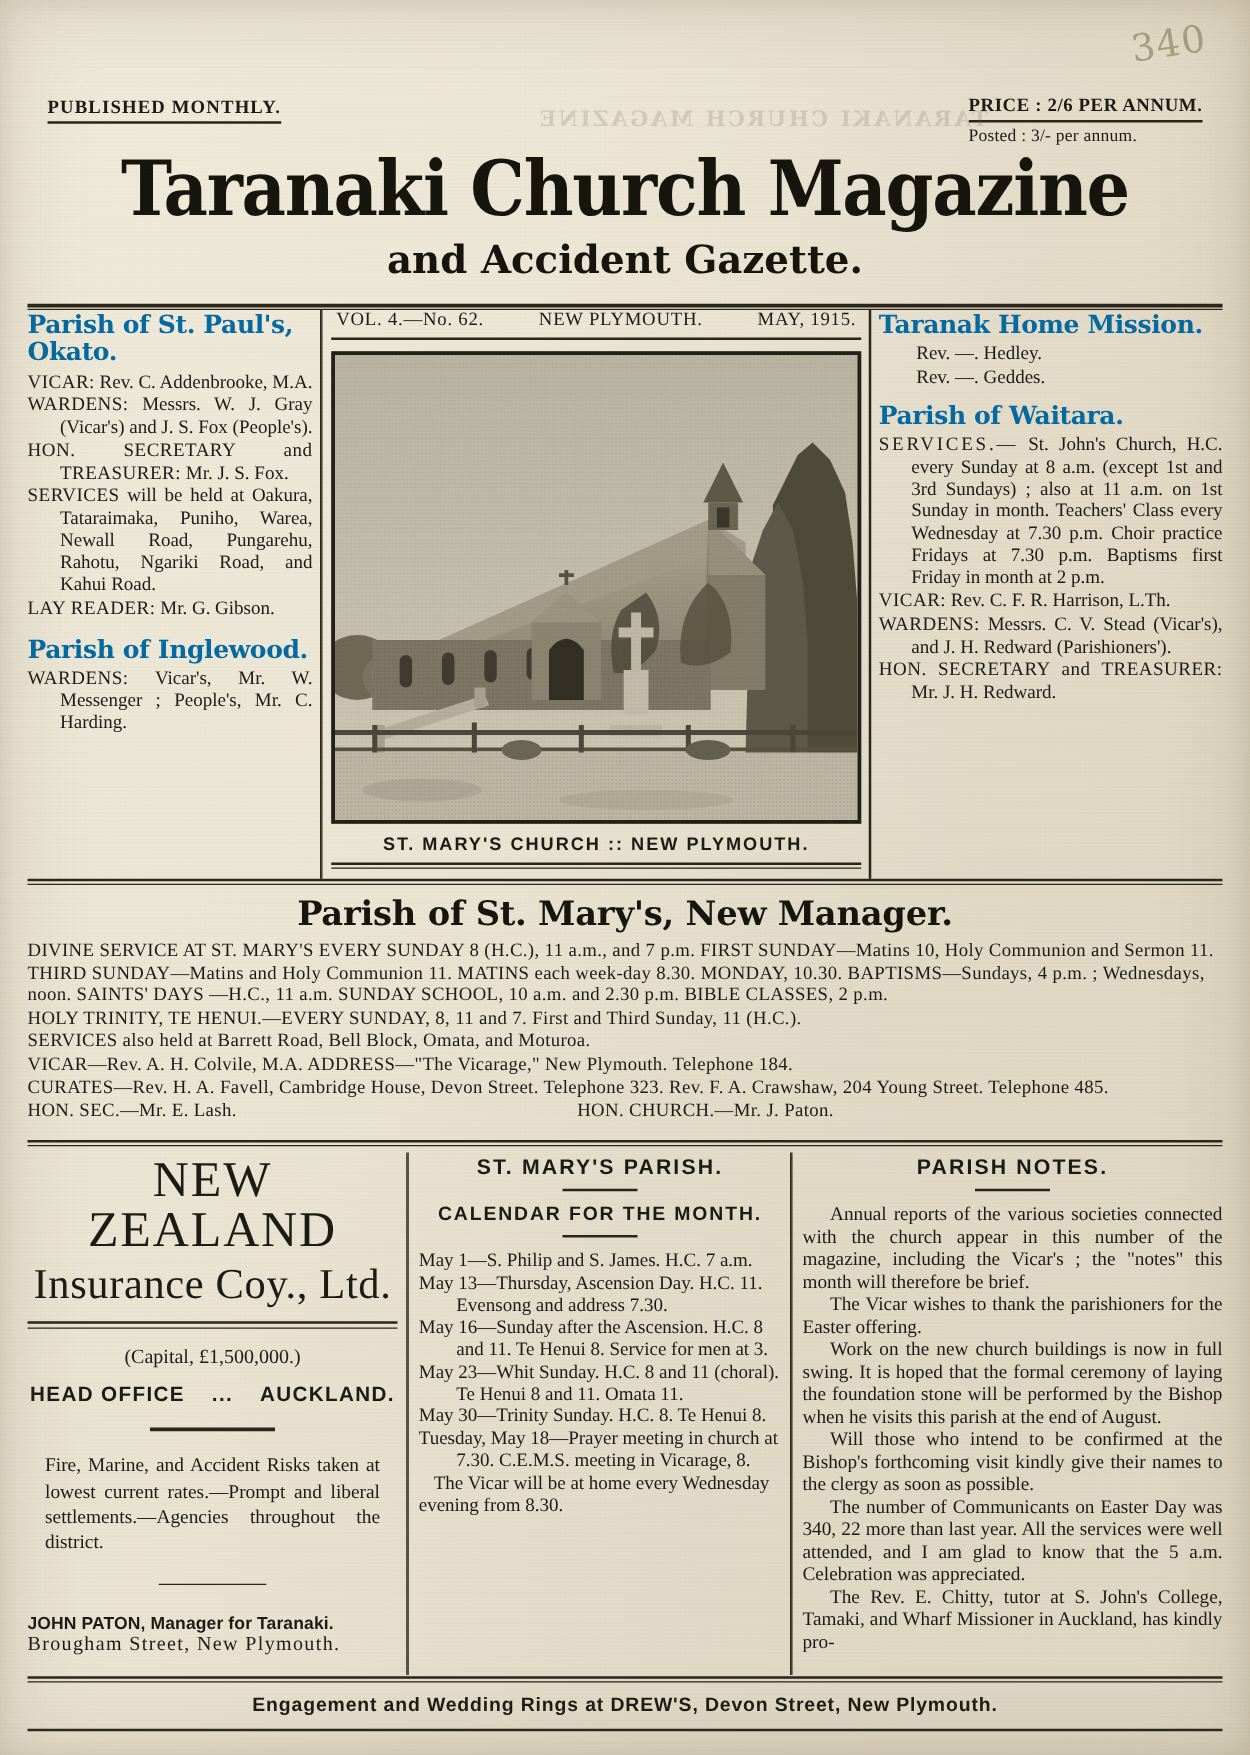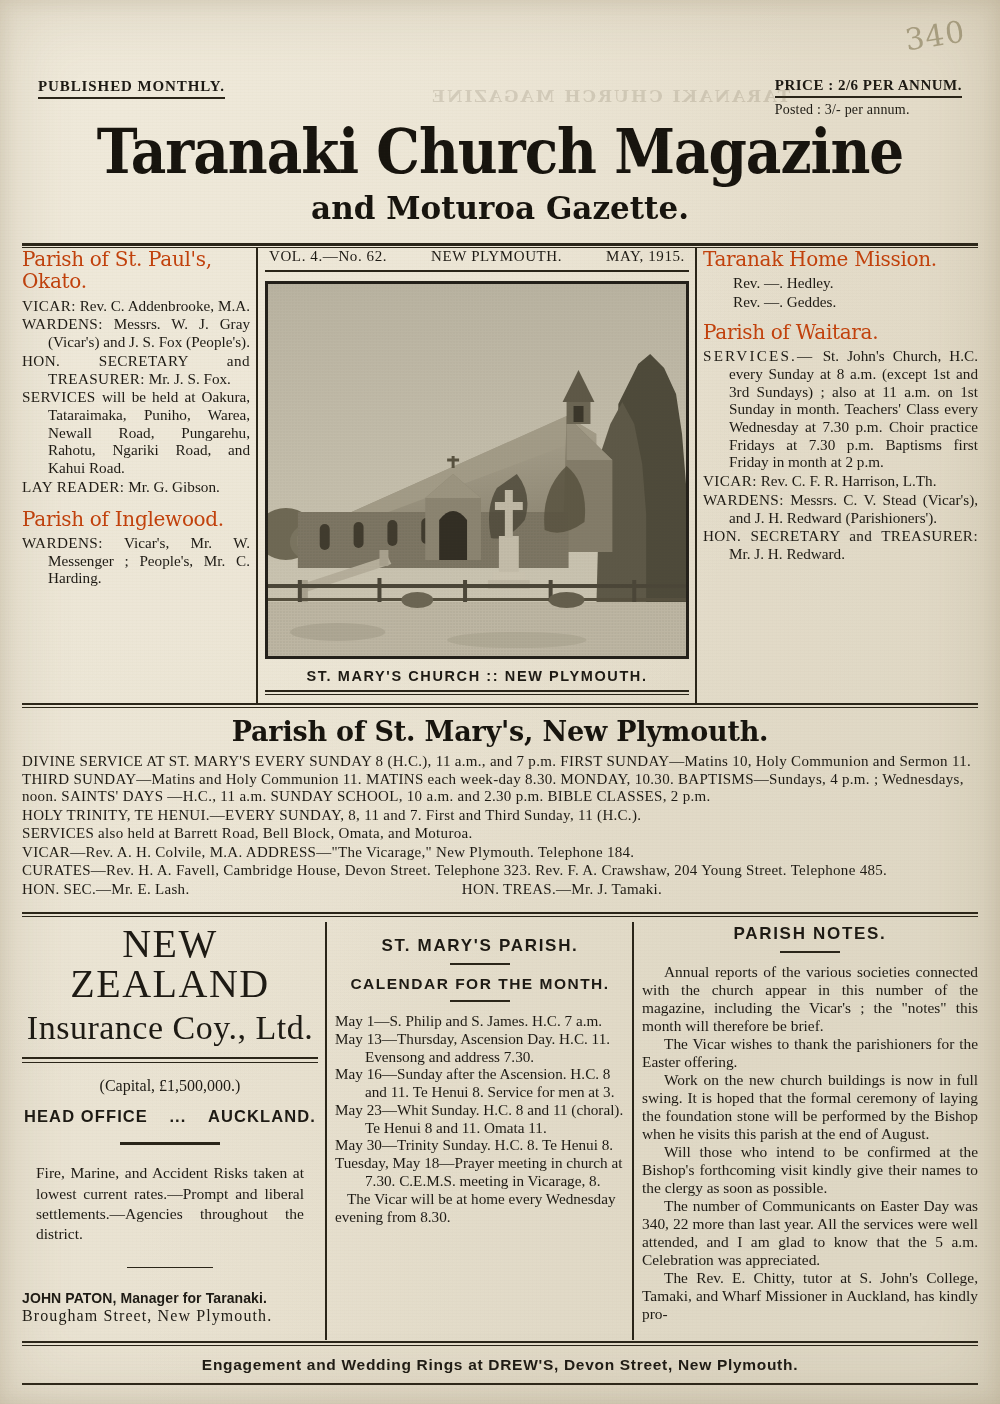--- a/index.html
+++ b/index.html
@@ -81,23 +81,23 @@
 
   
   .band{position:absolute;left:22px;top:248px;width:956px;height:455px;}
   .col-l{position:absolute;left:0;top:0;width:228px;}
   .col-c{position:absolute;left:243px;top:0;width:424px;}
   .col-r{position:absolute;left:681px;top:0;width:275px;}
 
   .vrule{position:absolute;top:0;width:0;border-left:1px solid #2a2519;border-right:1px solid #2a2519;height:455px;}
 
   h2.goth{
-    font-family:"DejaVu Serif",serif;font-weight:normal;
+    font-family:"DejaVu Serif",serif;font-weight:bold;
     font-size:20px;line-height:1.12;margin:0 0 4px 0;
-    color:#c2410c;letter-spacing:-.3px;
+    color:#0369a1;letter-spacing:-.3px;
   }
   .entry{
     font-size:15.2px;line-height:1.165;
     margin:0 0 1px 0;
     text-align:justify;
     text-indent:0;
     padding-left:26px;
   }
   .entry .lead{margin-left:-26px;}
   .kw{letter-spacing:.4px;}
@@ -127,21 +127,21 @@
     font-family:"DejaVu Serif",serif;font-weight:bold;font-size:27px;
     letter-spacing:-.2px;color:#17140e;
   }
   .svc{font-size:15px;line-height:1.17;margin:0 0 1px 0;}
   .caps{letter-spacing:.3px;}
   .row2{display:flex;}
 
   
   .bottom{position:absolute;left:22px;top:922px;width:956px;height:418px;}
   .bcol1{position:absolute;left:0;top:0;width:296px;}
-  .bcol2{position:absolute;left:313px;top:12px;width:290px;}
+  .bcol2{position:absolute;left:313px;top:0;width:290px;}
   .bcol3{position:absolute;left:620px;top:0;width:336px;}
 
   .nzi1{
     font-family:"Liberation Serif",serif;
     font-size:40px;letter-spacing:1.5px;line-height:1.0;
     text-align:center;margin-top:2px;
   }
   .nzi2{
     font-family:"Liberation Serif",serif;
     font-size:34px;letter-spacing:.5px;line-height:1.15;
@@ -192,21 +192,21 @@
     <div class="pubmonthly">PUBLISHED MONTHLY.</div>
     <div class="pricebox">
       <div class="price">PRICE : 2/6 PER ANNUM.</div>
       <div class="posted">Posted : 3/- per annum.</div>
     </div>
   </div>
 
   <div class="ghost">TARANAKI CHURCH MAGAZINE</div>
 
   <div class="mast">Taranaki Church Magazine</div>
-  <div class="mast2">and Moturoa Gazette.</div>
+  <div class="mast2">and Accident Gazette.</div>
 
   <div class="rule-full" style="top:243px;height:3px;"></div>
   <div class="rule-full" style="top:247px;height:1px;"></div>
 
   <div class="band">
 
     <div class="vrule" style="left:234px;"></div>
     <div class="vrule" style="left:673px;"></div>
 
     <div class="col-l">
@@ -364,29 +364,29 @@
         <span class="lead kw">HON. SECRETARY and TREASURER:</span>
         <span>Mr. J. H. Redward.</span>
       </div>
     </div>
   </div>
 
   <div class="rule-full" style="top:703px;height:2px;"></div>
   <div class="rule-full" style="top:707px;height:1px;"></div>
 
   <div class="stmary">
-    <h1>Parish of St. Mary's, New Plymouth.</h1>
+    <h1>Parish of St. Mary's, New Manager.</h1>
     <div class="svc caps">DIVINE SERVICE AT ST. MARY'S EVERY SUNDAY 8 (H.C.), 11 a.m., and 7 p.m.   FIRST SUNDAY—Matins 10, Holy Communion and Sermon 11.   THIRD SUNDAY—Matins and Holy Communion 11.   MATINS each week-day 8.30.   MONDAY, 10.30.   BAPTISMS—Sundays, 4 p.m. ; Wednesdays, noon.   SAINTS' DAYS —H.C., 11 a.m.   SUNDAY SCHOOL, 10 a.m. and 2.30 p.m.   BIBLE CLASSES, 2 p.m.</div>
     <div class="svc caps">HOLY TRINITY, TE HENUI.—EVERY SUNDAY, 8, 11 and 7.   First and Third Sunday, 11 (H.C.).</div>
     <div class="svc caps">SERVICES also held at Barrett Road, Bell Block, Omata, and Moturoa.</div>
     <div class="svc caps">VICAR—Rev. A. H. Colvile, M.A.    ADDRESS—"The Vicarage," New Plymouth.  Telephone 184.</div>
     <div class="svc caps">CURATES—Rev. H. A. Favell, Cambridge House, Devon Street.  Telephone 323.  Rev. F. A. Crawshaw, 204 Young Street.  Telephone 485.</div>
     <div class="row2">
       <div class="svc caps" style="width:46%;">HON. SEC.—Mr. E. Lash.</div>
-      <div class="svc caps" style="width:54%;">HON. TREAS.—Mr. J. Tamaki.</div>
+      <div class="svc caps" style="width:54%;">HON. CHURCH.—Mr. J. Paton.</div>
     </div>
   </div>
 
   <div class="rule-full" style="top:912px;height:2px;"></div>
   <div class="rule-full" style="top:916px;height:1px;"></div>
 
   <div class="bottom">
     <div class="vrule" style="left:303px;height:418px;"></div>
     <div class="vrule" style="left:610px;height:418px;"></div>
 

